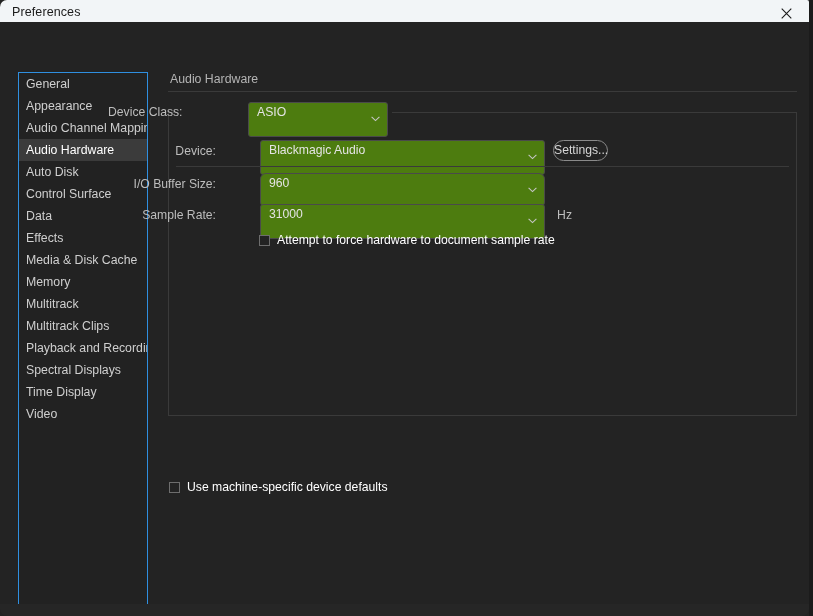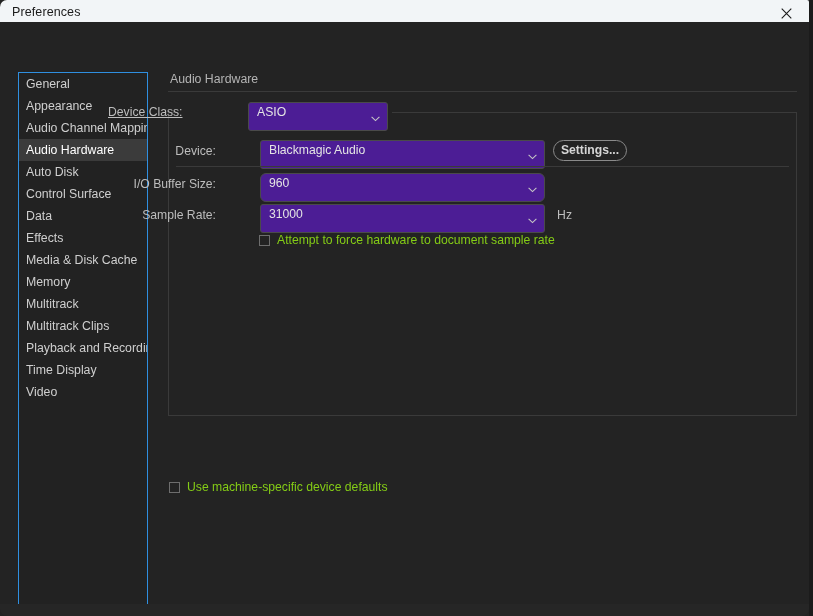--- a/index.html
+++ b/index.html
@@ -153,22 +153,22 @@
   .row-label {
     position: absolute;
     font-size: 12.2px;
     color: #bdbdbd;
     text-align: right;
     white-space: nowrap;
   }
 
   .combo {
     position: absolute;
-    height: 29px;
-    background: #4c1d95;
+    height: 35px;
+    background: #4d7c0f;
     border: 1px solid #4a4a4a;
     border-radius: 3px;
     box-sizing: border-box;
     cursor: default;
   }
   .combo .combo-value {
     position: absolute;
     left: 8px;
     top: 0;
     line-height: 19px;
@@ -215,21 +215,21 @@
     width: 11px;
     height: 11px;
     border: 1px solid #6d6d6d;
     background: #232323;
     box-sizing: border-box;
     flex: 0 0 auto;
   }
   .checkbox-label {
     margin-left: 7px;
     font-size: 12.2px;
-    color: #84cc16;
+    color: #ffffff;
   }
 
   
   #ok-button {
     position: absolute;
     left: 622px;
     top: 582px;
     width: 85px;
     height: 20px;
     border: 1px solid #d8d8d8;
@@ -284,50 +284,51 @@
       <div class="side-item selected">Audio Hardware</div>
       <div class="side-item">Auto Disk</div>
       <div class="side-item">Control Surface</div>
       <div class="side-item">Data</div>
       <div class="side-item">Effects</div>
       <div class="side-item">Media &amp; Disk Cache</div>
       <div class="side-item">Memory</div>
       <div class="side-item">Multitrack</div>
       <div class="side-item">Multitrack Clips</div>
       <div class="side-item">Playback and Recording</div>
+      <div class="side-item">Spectral Displays</div>
       <div class="side-item">Time Display</div>
       <div class="side-item">Video</div>
     </div>
 
     <div id="panel-title">Audio Hardware</div>
     <div id="panel-rule"></div>
 
     <div id="groupbox"></div>
     <div id="groupbox-gap"></div>
 
-    <div class="row-label" style="left:108px; top:79px; width:68px;text-decoration:underline;">Device Class:</div>
+    <div class="row-label" style="left:108px; top:79px; width:68px;">Device Class:</div>
     <div class="combo" style="left:248px; top:76px; width:140px;">
       <span class="combo-value">ASIO</span>
       <span class="chev">
         <svg width="9" height="6" viewBox="0 0 9 6">
             <path d="M0.6 0.8 L4.5 4.6 L8.4 0.8" stroke="#c6c6c6" stroke-width="1.1" fill="none"></path>
           </svg>
       </span>
     </div>
 
     <div class="row-label" style="left:140px; top:118px; width:76px;">Device:</div>
     <div class="combo" style="left:260px; top:114px; width:285px;">
       <span class="combo-value">Blackmagic Audio</span>
       <span class="chev">
         <svg width="9" height="6" viewBox="0 0 9 6">
             <path d="M0.6 0.8 L4.5 4.6 L8.4 0.8" stroke="#c6c6c6" stroke-width="1.1" fill="none"></path>
           </svg>
       </span>
     </div>
-    <button class="pill-button" style="left:553px; top:114px; width:74px;font-weight:bold;">Settings...</button>
+    <button class="pill-button" style="left:553px; top:114px; width:55px;">Settings...</button>
 
     <div class="sep" style="left:176px; top:140px; width:613px;"></div>
 
     <div class="row-label" style="left:130px; top:151px; width:86px;">I/O Buffer Size:</div>
     <div class="combo" style="left:260px; top:147px; width:285px;border-radius:6px;">
       <span class="combo-value">960</span>
       <span class="chev">
         <svg width="9" height="6" viewBox="0 0 9 6">
             <path d="M0.6 0.8 L4.5 4.6 L8.4 0.8" stroke="#c6c6c6" stroke-width="1.1" fill="none"></path>
           </svg>

